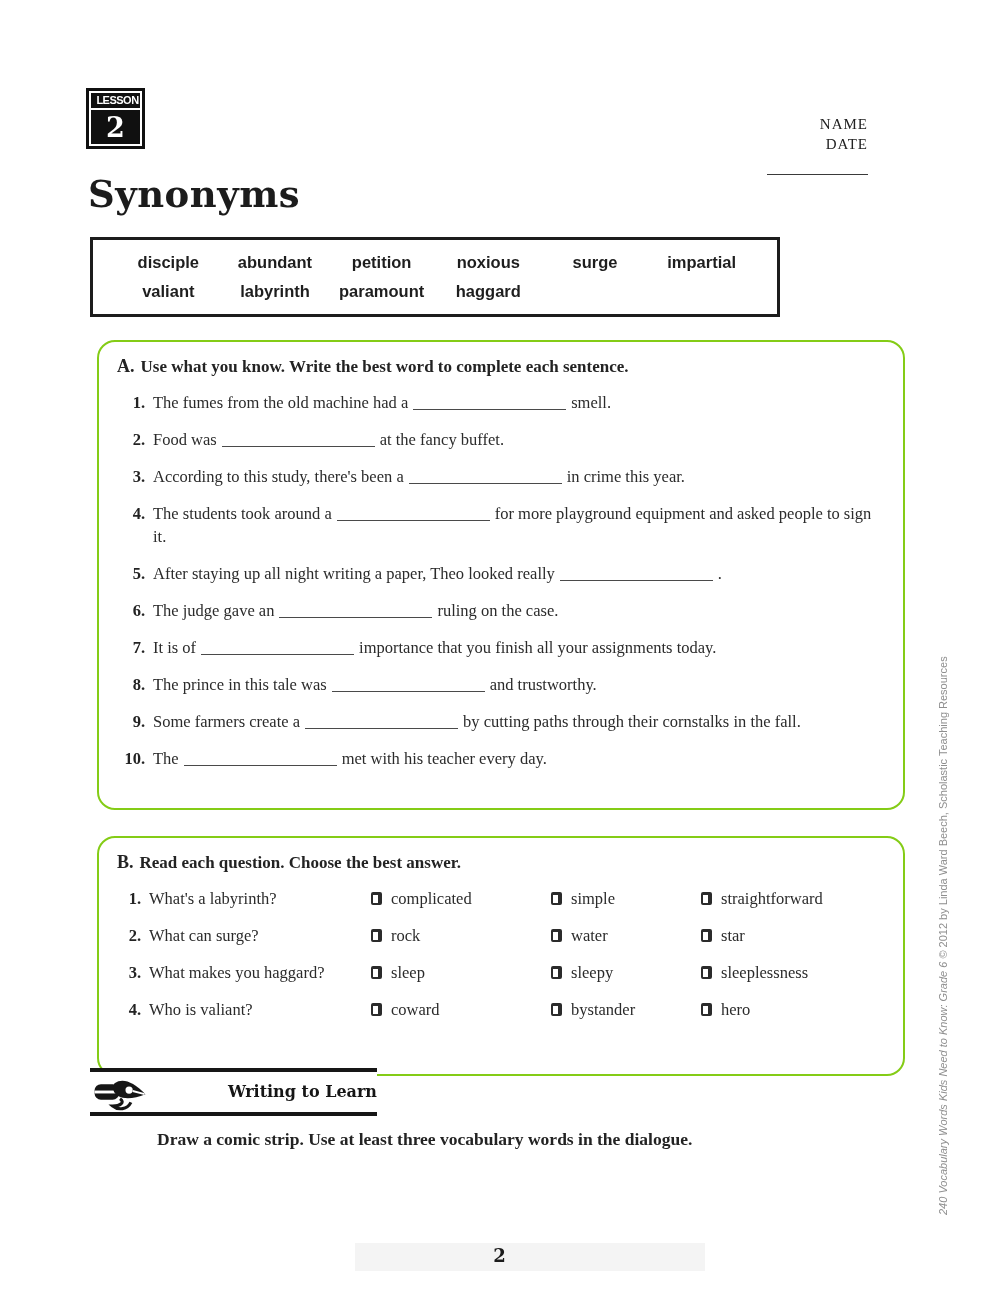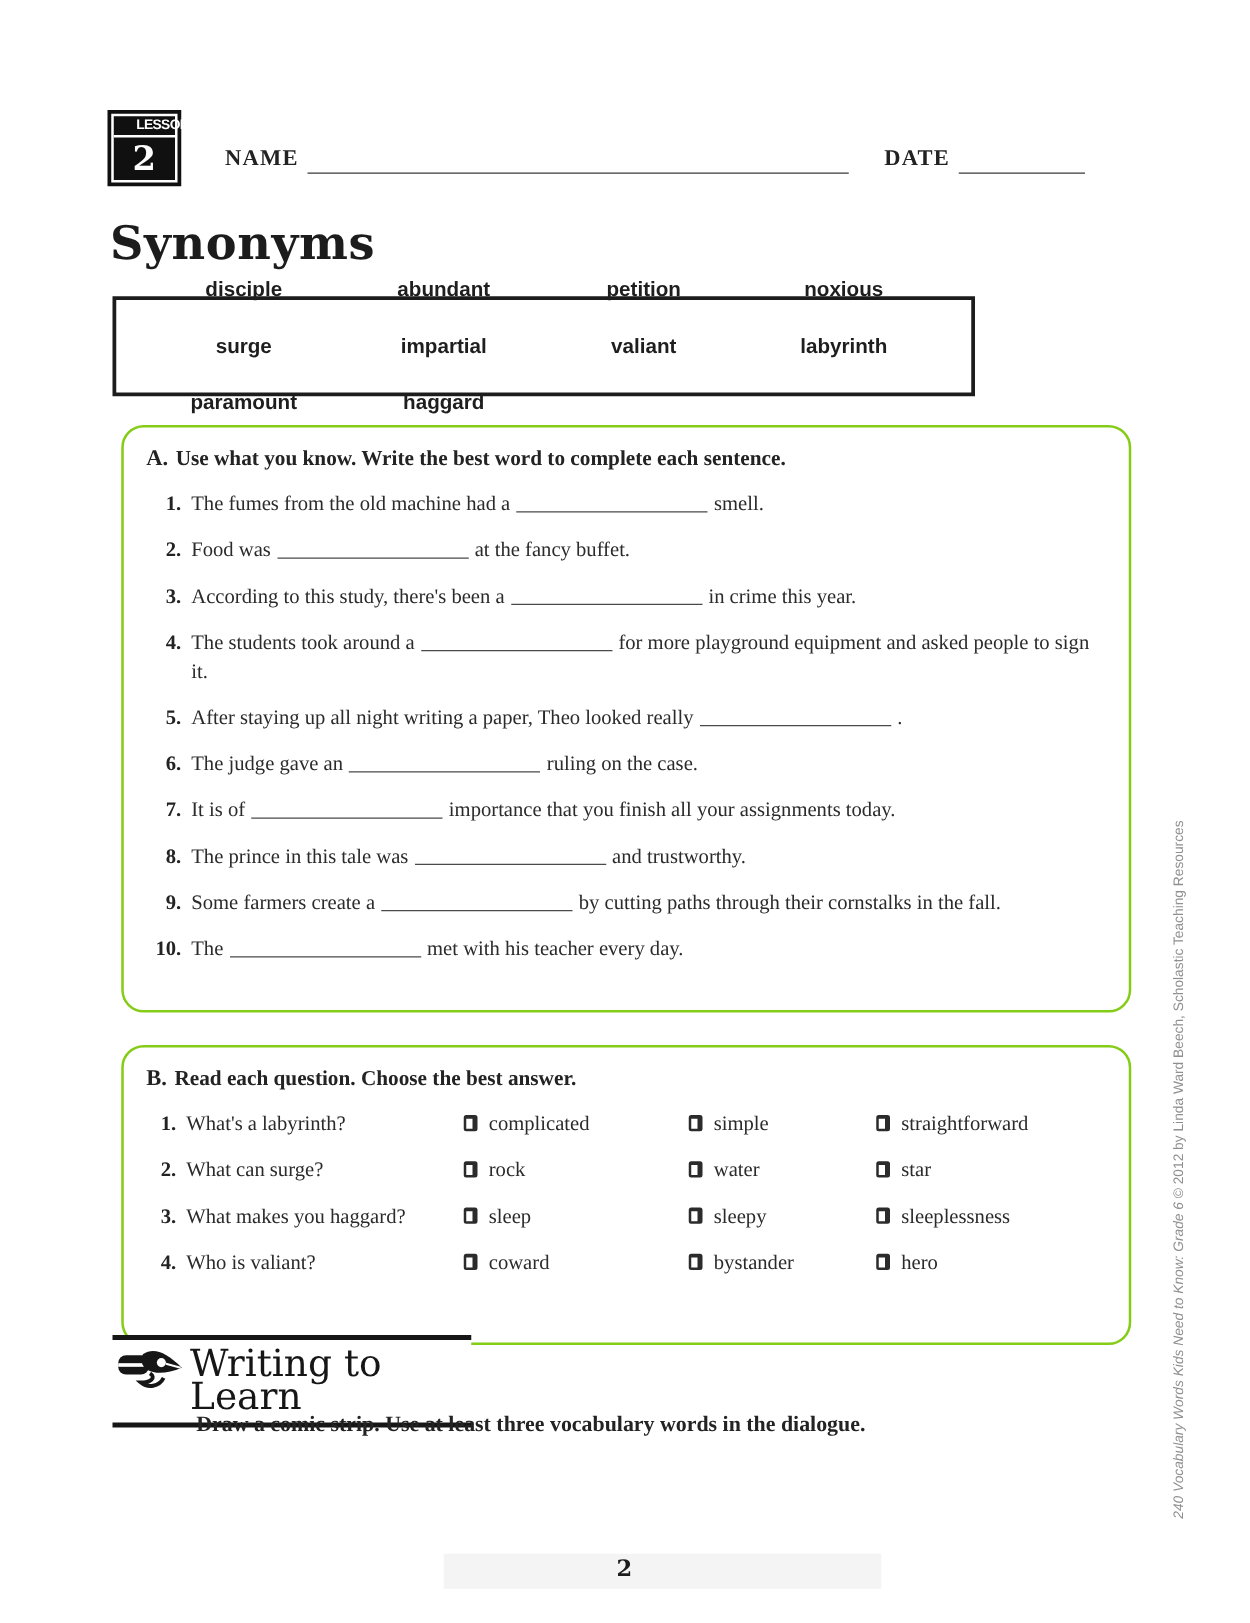--- a/index.html
+++ b/index.html
@@ -21,52 +21,52 @@
     background: #101010; padding: 3px;
   }
   .badge-inner {
     border: 2px solid #ffffff; height: 100%;
     display: flex; flex-direction: column;
   }
   .badge-label {
     color: #ffffff; text-align: center;
     font-family: "Liberation Sans", sans-serif;
     font-weight: bold; font-size: 11px; letter-spacing: -0.5px;
-    border-bottom: 2px solid #ffffff; padding: 1px 1px 2px 18px;
+    border-bottom: 2px solid #ffffff; padding: 1px 1px 2px 5px;
   }
   .badge-num {
     flex: 1; display: flex; align-items: center; justify-content: center;
     color: #ffffff; font-family: "DejaVu Serif", serif;
     font-weight: bold; font-size: 27px; line-height: 1;
   }
 
   
   .name-date {
     position: absolute; left: 180px; top: 116px; width: 688px;
     display: flex; align-items: flex-end;
-    font-size: 18px; font-weight: 700; letter-spacing: 1px; color: #222;
+    font-size: 15px; font-weight: 400; letter-spacing: 1px; color: #222; flex-direction: column;
   }
   .nd-label { padding-bottom: 2px; }
   .nd-line { border-bottom: 1.6px solid #3a3a3a; height: 20px; }
   .nd-line.name { flex: 1; margin-left: 7px; margin-right: 28px; }
   .nd-line.date { width: 101px; margin-left: 7px; }
 
   
   .title {
     position: absolute; left: 88px; top: 172px;
     font-family: "DejaVu Serif", serif;
     font-weight: 900; font-size: 37px; letter-spacing: 0.5px; color: #1c1c1c;
   }
 
   
   .word-box {
     position: absolute; left: 90px; top: 237px; width: 690px; height: 80px;
     border: 3px solid #1c1c1c;
-    display: grid; grid-template-columns: repeat(4, 1fr);
-    align-content: center; row-gap: 26px; padding: 4px 22px;
+    display: grid; grid-template-columns: repeat(6, 1fr);
+    align-content: center; row-gap: 10px; padding: 4px 22px;
   }
   .word {
     text-align: center;
     font-family: "Liberation Sans", sans-serif;
     font-weight: bold; font-size: 16.5px; color: #1e1e1e;
   }
 
   
   .sect {
     position: absolute; left: 97px; width: 808px;
@@ -104,21 +104,21 @@
   }
 
   
   .wtl {
     position: absolute; left: 90px; top: 1068px; width: 287px;
     border-top: 4px solid #161616; border-bottom: 4px solid #161616;
     padding: 7px 0 7px 62px; background: #fff;
   }
   .wtl-title {
     font-family: "DejaVu Serif", serif;
-    font-weight: 400; font-size: 30px; color: #161616; line-height: 26px;
+    font-weight: 700; font-size: 16px; color: #161616; line-height: 26px; text-align: right;
   }
   .wtl-icon { position: absolute; left: 2px; top: 4px; width: 56px; height: 40px; }
   .wtl-instruction {
     position: absolute; left: 157px; top: 1129px;
     font-size: 17.5px; font-weight: bold; color: #232323;
   }
 
   
   .sidebar-credit {
     position: absolute; left: 685px; top: 947px; width: 520px; height: 16px;

